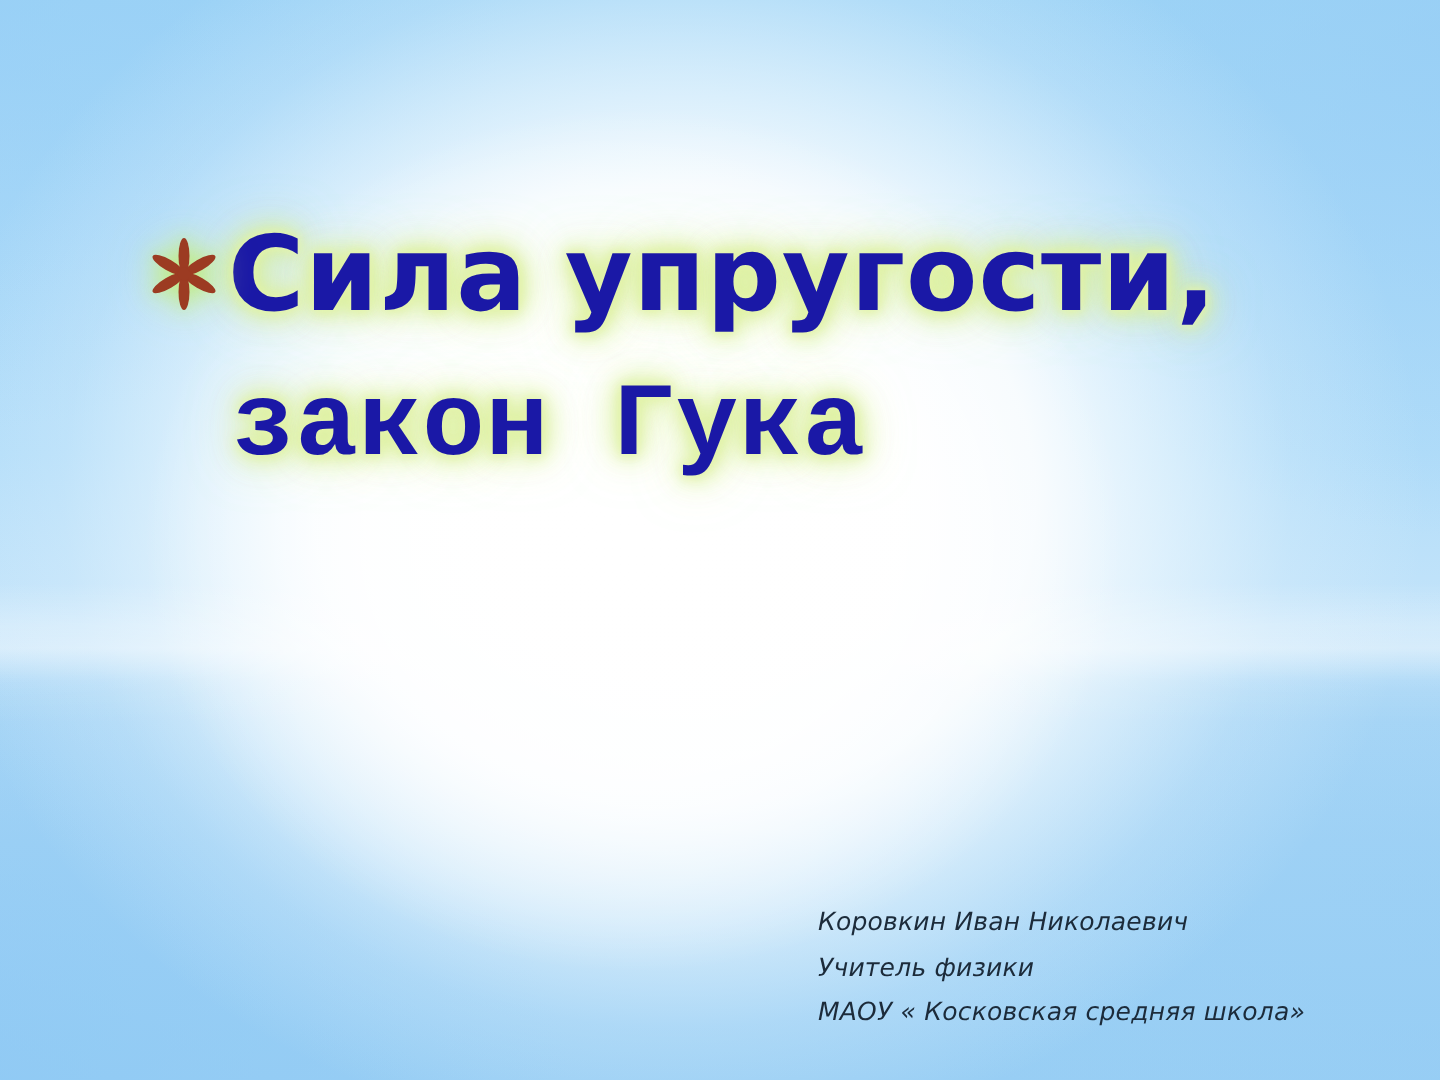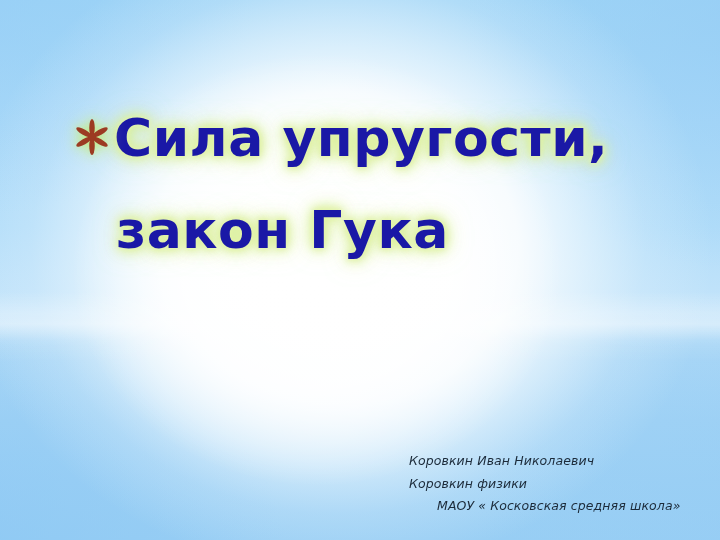--- a/index.html
+++ b/index.html
@@ -125,42 +125,43 @@
        0 0 8px  #ddf0a0,
        0 0 13px #d8ee96,
        0 0 18px rgba(214,238,145,0.85),
        0 0 26px rgba(220,242,160,0.55);
     white-space: nowrap;
   }
 
   #title-line-1 { padding-left: 44px; }
   #title-line-2 {
     padding-left: 46px;
-    margin-top: 40px;
+    margin-top: 24px;
     display: block;
+    font-family: Liberation Mono, monospace;
   }
 
   
   #author-block {
     position: absolute;
     left: 409px;
     top: 450px;
     width: 300px;
     font-style: italic;
   }
   .author-line {
     display: block;
     font-family: "DejaVu Sans", sans-serif;
     font-size: 12.5px;
     color: #1c2b3a;
     line-height: 22.5px;
     white-space: nowrap;
     letter-spacing: 0.1px;
   }
-  #author-line-3 { font-size: 12.5px; margin-left: 28px; }
+  #author-line-3 { font-size: 12.5px; }
 </style>
 </head>
 <body>
 
 <div id="slide">
 
   <div class="bg-layer bg-base"></div>
   <div class="bg-layer bg-tl"></div>
   <div class="bg-layer bg-tr"></div>
   <div class="bg-layer bg-bl"></div>
@@ -189,17 +190,17 @@
     </div>
 
     <div class="title-row">
       <span class="title-text" id="title-line-2">закон Гука</span>
     </div>
 
   </div>
 
   <div id="author-block">
     <span class="author-line" id="author-line-1">Коровкин Иван Николаевич</span>
-    <span class="author-line" id="author-line-2">Коровкин физики</span>
+    <span class="author-line" id="author-line-2">Учитель физики</span>
     <span class="author-line" id="author-line-3">МАОУ «  Косковская  средняя школа»</span>
   </div>
 
 </div>
 
 </body></html>

